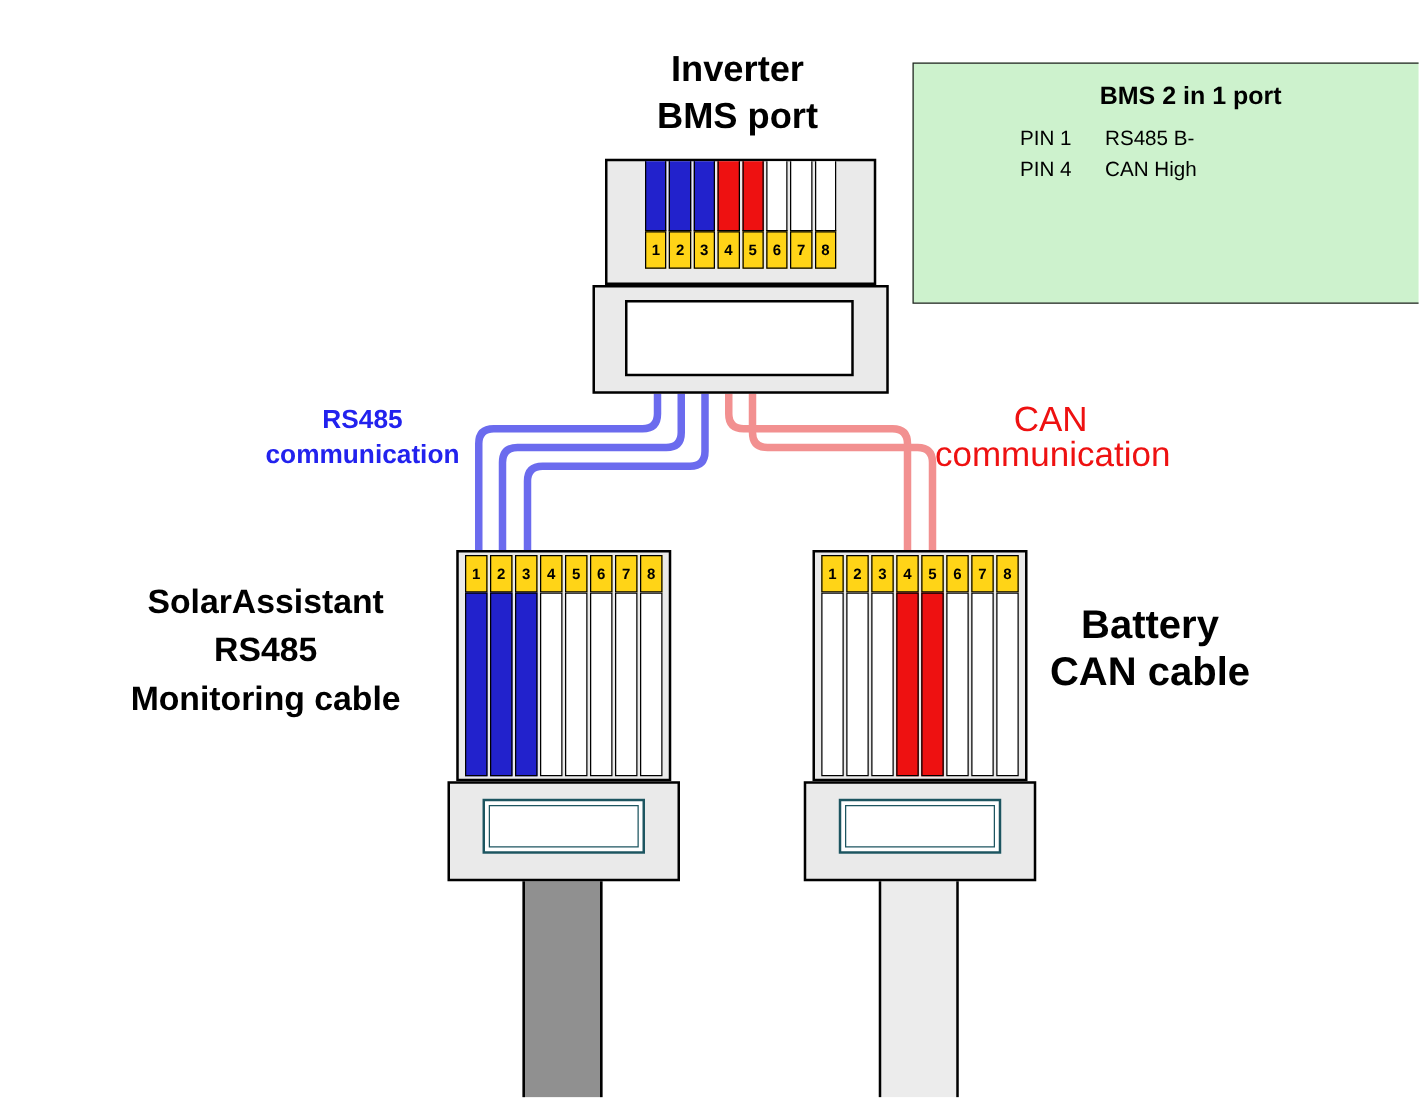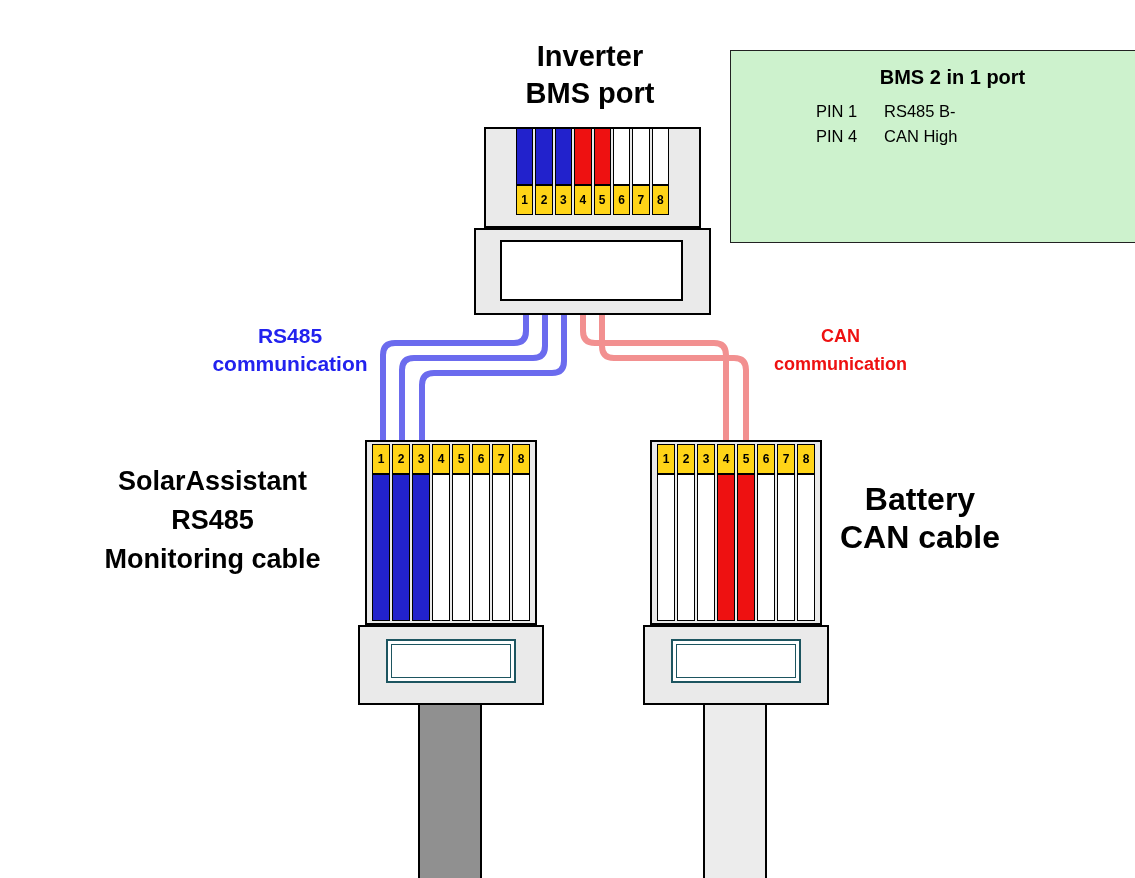--- a/index.html
+++ b/index.html
@@ -22,21 +22,21 @@
     position:absolute; left:830px; top:480px; width:180px; z-index:3;
     font-size:32px; font-weight:bold; line-height:38px; text-align:center;
   }
   .rs485-label {
     position:absolute; left:195px; top:322px; width:190px; z-index:3;
     font-size:21px; font-weight:bold; line-height:28px; text-align:center;
     color:var(--c-label_blue);
   }
   .can-label {
     position:absolute; left:748px; top:322px; width:185px; z-index:3;
-    font-size:18px; font-weight:bold; line-height:28px; text-align:center;
+    font-size:28px; font-weight:normal; line-height:28px; text-align:center;
     color:var(--c-label_red);
   }
 
   
   .legend {
     position:absolute; left:730px; top:50px; width:445px; height:193px; z-index:3;
     background:var(--c-legend_bg); border:1px solid #222; box-sizing:border-box;
   }
   .legend-title { margin:15px 0 10px 0; text-align:center; font-size:20px; font-weight:bold; }
   .legend-row { display:flex; margin-left:85px; font-size:16.5px; line-height:25px; }

